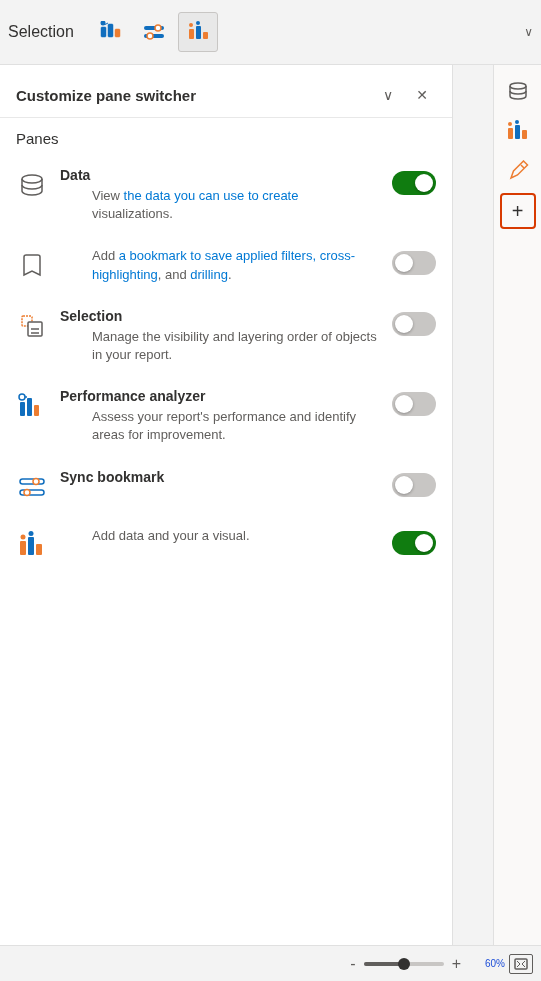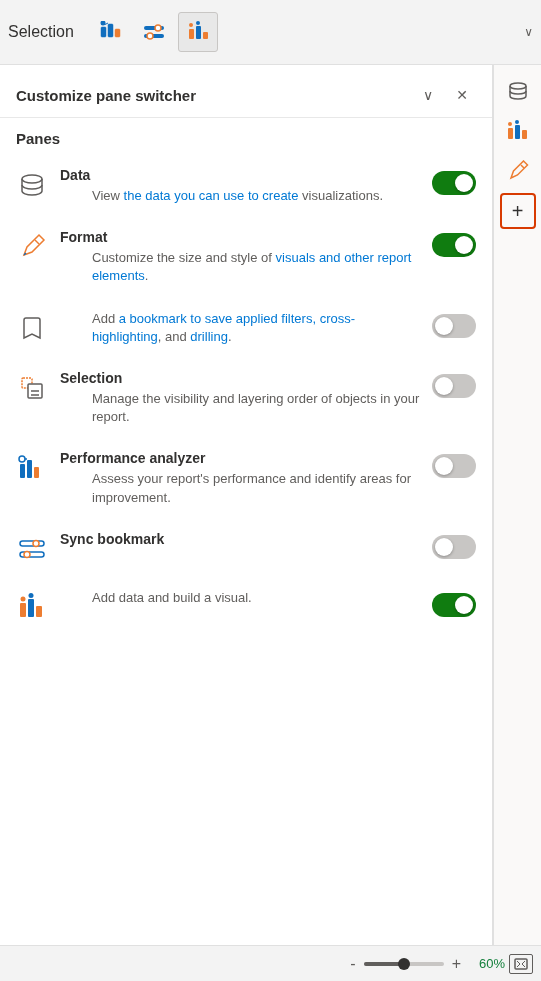--- a/index.html
+++ b/index.html
@@ -46,20 +46,21 @@
       margin-left: auto;
       color: #605e5c;
       font-size: 12px;
       cursor: pointer;
     }
 
     
     .main-layout {
       display: flex;
       height: calc(981px - 65px);
+      gap: 40px;
     }
 
     
     .panel {
       flex: 1;
       background: white;
       border-right: 1px solid #e0e0e0;
       display: flex;
       flex-direction: column;
       overflow: hidden;
@@ -92,21 +93,21 @@
       cursor: pointer;
       color: #605e5c;
       font-size: 14px;
       border-radius: 3px;
     }
 
     
     .panes-label {
       padding: 12px 16px 8px 16px;
       font-size: 15px;
-      font-weight: 700;
+      font-weight: 400;
       color: #323130;
     }
 
     
     .pane-items {
       flex: 1;
       overflow-y: auto;
       padding: 0 4px;
     }
 
@@ -260,22 +261,22 @@
     .zoom-slider-thumb {
       width: 12px;
       height: 12px;
       background: #323130;
       border-radius: 50%;
       position: absolute;
       top: -4px;
       left: calc(50% - 6px);
     }
     .zoom-text {
-      font-size: 13px;
-      color: #15803d;
+      font-size: 10px;
+      color: #1d4ed8;
       min-width: 36px;
       text-align: right;
     }
     .fit-btn {
       width: 24px;
       height: 20px;
       border: 1.5px solid #605e5c;
       border-radius: 2px;
       cursor: pointer;
       display: flex;
@@ -356,38 +357,20 @@
           <div class="pane-name">Data</div>
           <div class="pane-desc">View <span class="link">the data you can use to create</span> visualizations.</div>
         </div>
         <div class="pane-toggle">
           <div class="toggle on">
             <div class="toggle-thumb"></div>
           </div>
         </div>
       </div>
 
-      <div class="pane-item">
-        <div class="pane-icon">
-          <svg width="28" height="28" viewBox="0 0 28 28" fill="none">
-            <path d="M6 22l3-8 12-12 5 5L14 19l-8 3z" stroke="#ed7d31" stroke-width="1.5" fill="none"></path>
-            <path d="M17 7l4 4" stroke="#ed7d31" stroke-width="1.5"></path>
-            <path d="M6 22l2-2" stroke="#106ebe" stroke-width="1.5"></path>
-          </svg>
-        </div>
-        <div class="pane-content">
-          <div class="pane-name">Format</div>
-          <div class="pane-desc">Customize the size and style of <span class="link">visuals and other report elements</span>.</div>
-        </div>
-        <div class="pane-toggle">
-          <div class="toggle on">
-            <div class="toggle-thumb"></div>
-          </div>
-        </div>
-      </div>
 
       <div class="pane-item">
         <div class="pane-icon">
           <svg width="28" height="28" viewBox="0 0 28 28" fill="none">
             <path d="M8 4h12a2 2 0 012 2v18l-8-4-8 4V6a2 2 0 012-2z" stroke="#605e5c" stroke-width="1.5" fill="none"></path>
           </svg>
         </div>
         <div class="pane-content">
           <div class="pane-desc">Add <span class="link">a bookmark to save applied filters, cross-highlighting</span>, and <span class="link">drilling</span>.</div>
         </div>
@@ -462,21 +445,21 @@
         <div class="pane-icon">
           <svg width="28" height="28" viewBox="0 0 28 28" fill="none">
             <rect x="2" y="10" width="6" height="14" rx="1" fill="#ed7d31"></rect>
             <rect x="10" y="6" width="6" height="18" rx="1" fill="#106ebe"></rect>
             <rect x="18" y="13" width="6" height="11" rx="1" fill="#ed7d31"></rect>
             <circle cx="5" cy="6" r="2.5" fill="#ed7d31"></circle>
             <circle cx="13" cy="2.5" r="2.5" fill="#106ebe"></circle>
           </svg>
         </div>
         <div class="pane-content">
-          <div class="pane-desc">Add data and build a visual.</div>
+          <div class="pane-desc">Add data and your a visual.</div>
         </div>
         <div class="pane-toggle">
           <div class="toggle on">
             <div class="toggle-thumb"></div>
           </div>
         </div>
       </div>
 
     </div>
   </div>

